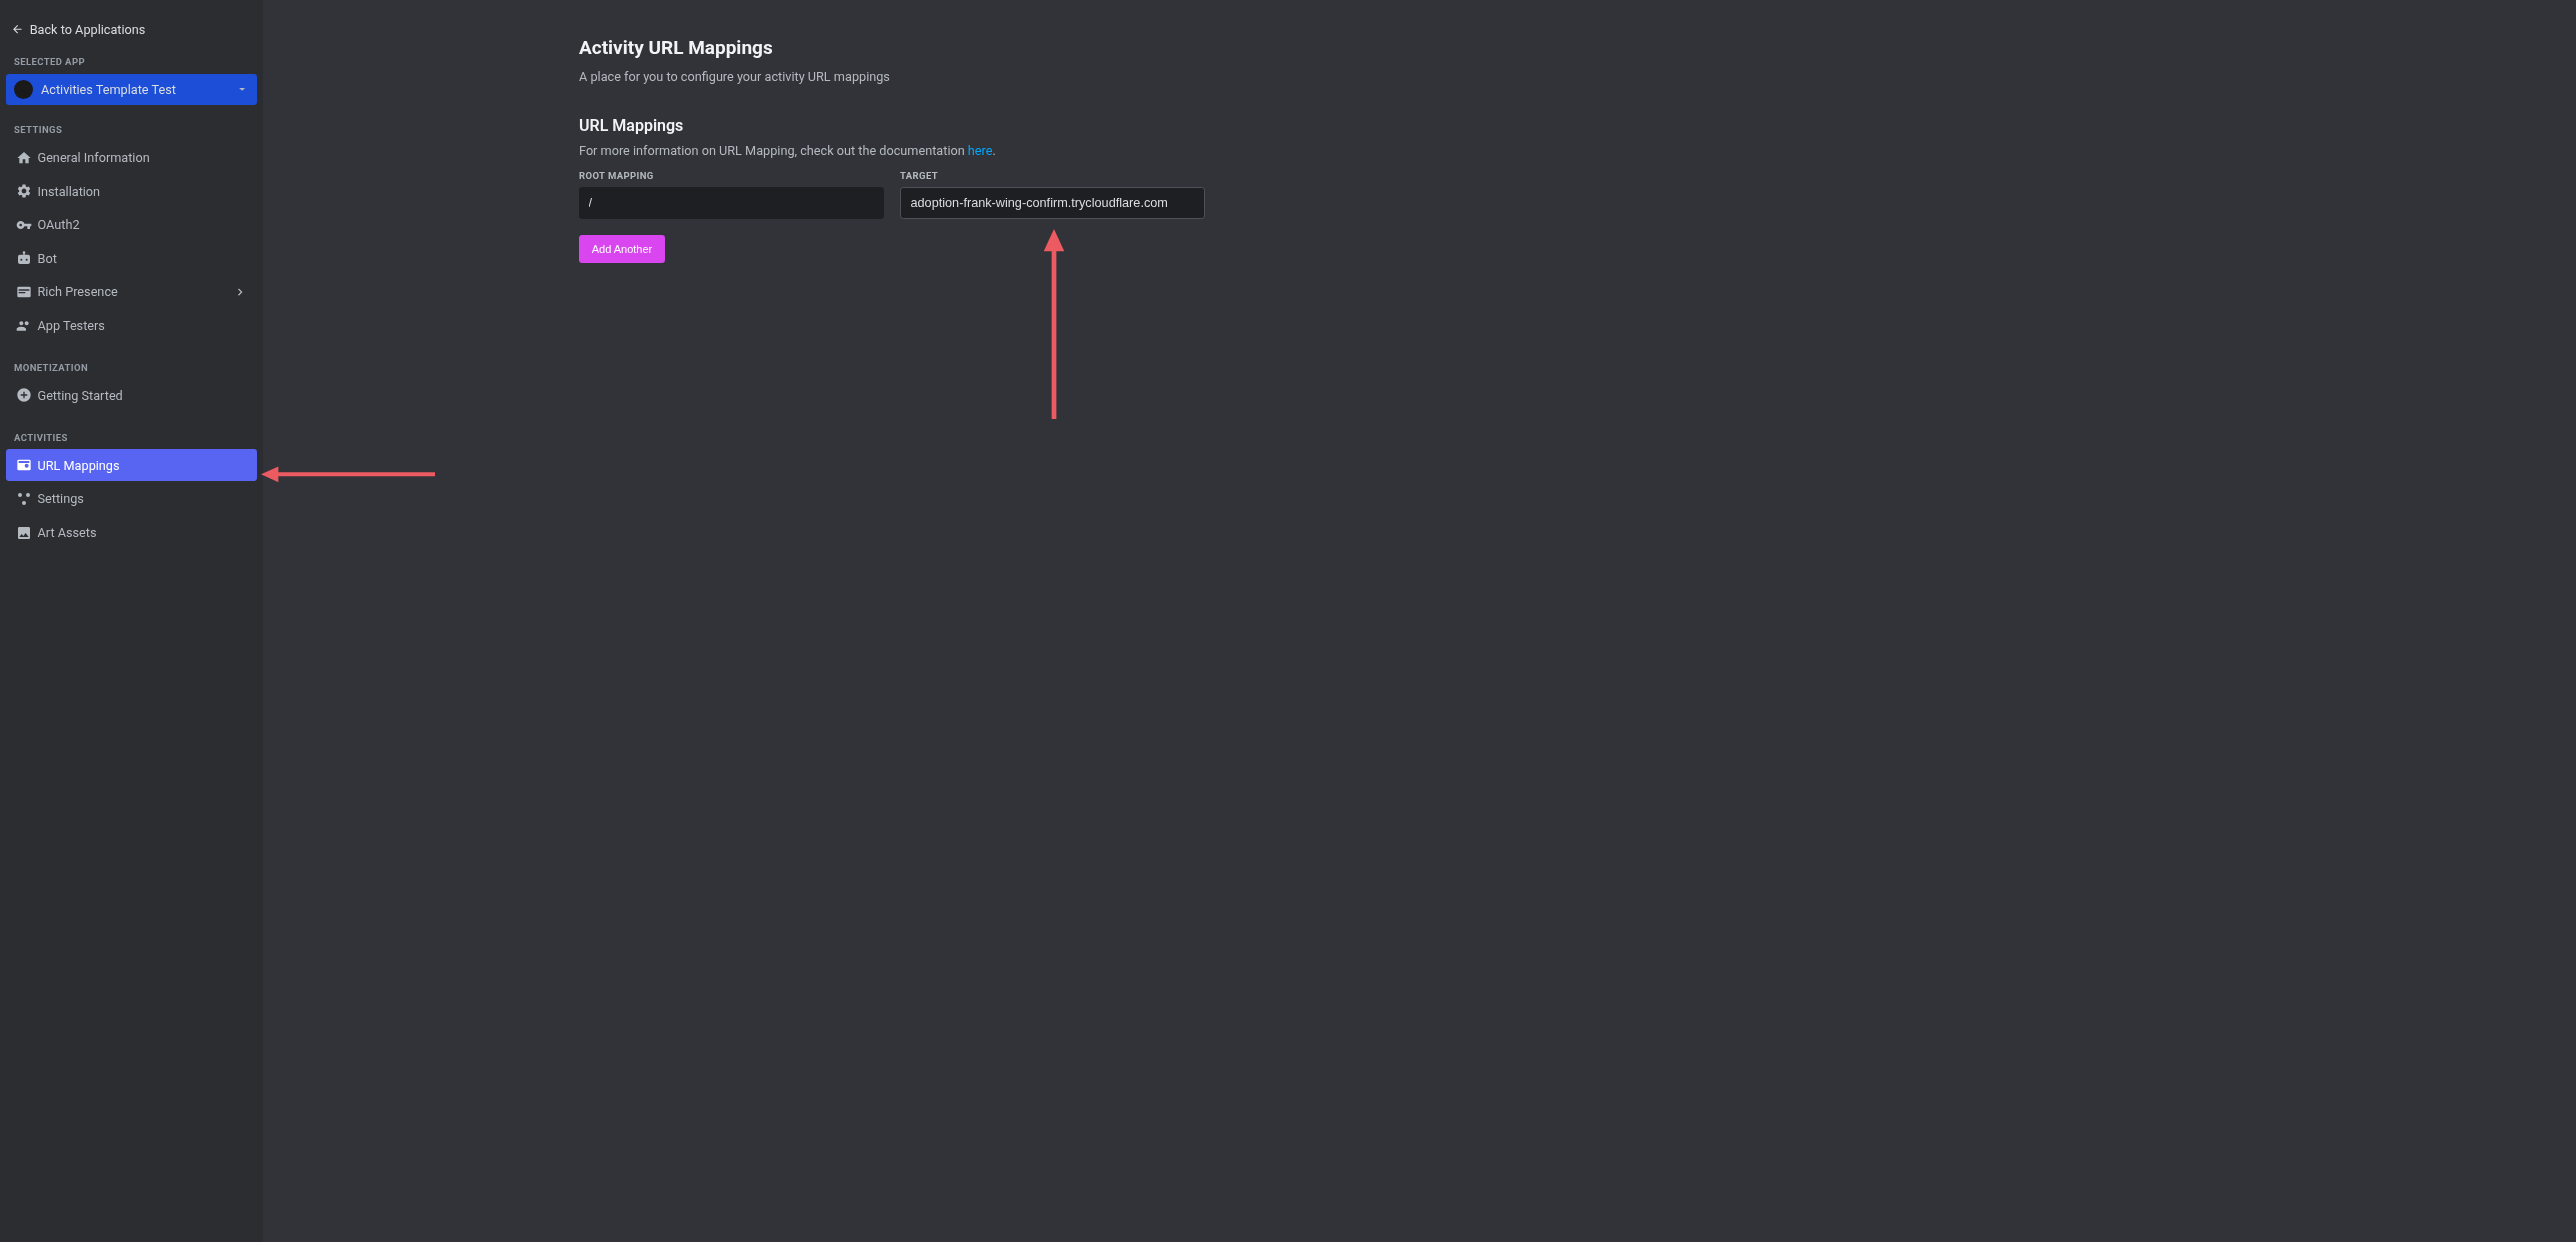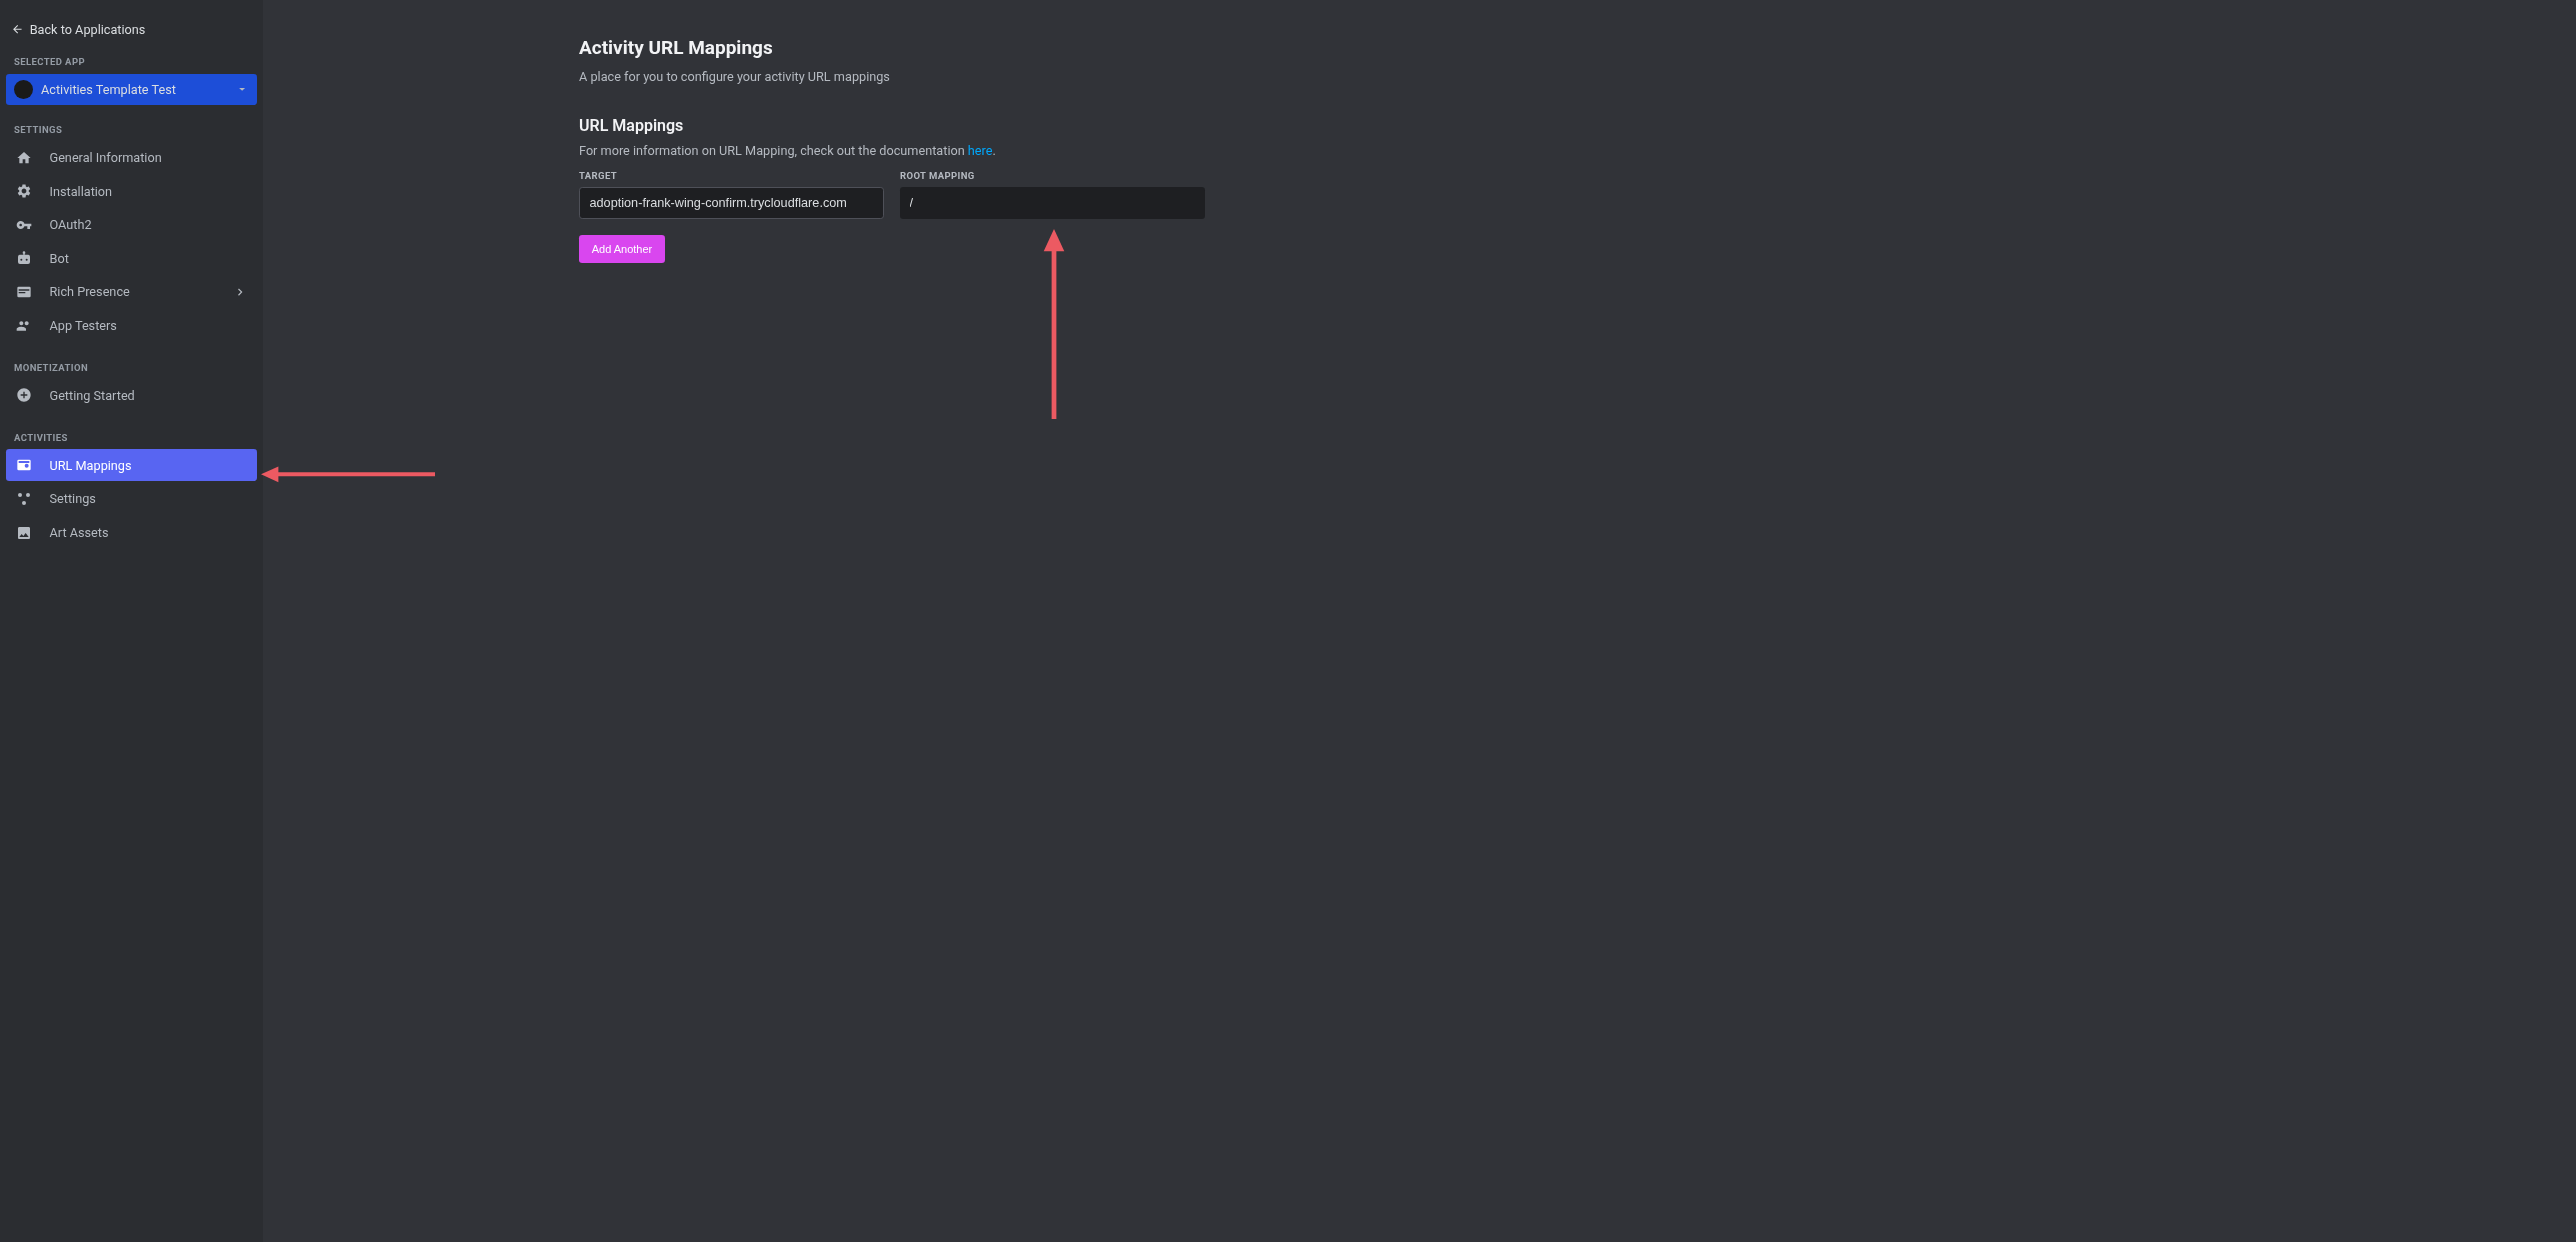--- a/index.html
+++ b/index.html
@@ -73,21 +73,21 @@
       width: 14.2px;
       height: 14.2px;
       color: #b5bac1;
     }
     .nav-section {
       margin-bottom: 19px;
     }
     .nav-item {
       display: flex;
       align-items: center;
-      gap: 18px;
+      gap: 6px;
       padding: 8px 9.5px;
       border-radius: 3.2px;
       cursor: pointer;
       color: #b5bac1;
       font-size: 12.7px;
       margin-bottom: 1.6px;
     }
     .nav-item.active {
       background: #5865f2;
       color: #ffffff;
@@ -316,26 +316,26 @@
   <h1 class="page-title">Activity URL Mappings</h1>
   <p class="page-subtitle">A place for you to configure your activity URL mappings</p>
 
   <h2 class="section-title">URL Mappings</h2>
   <p class="section-desc">
     <span>For more information on URL Mapping, check out the documentation </span><a href="#">here</a><span>.</span>
   </p>
 
   <div class="mapping-row">
     <div class="mapping-col" style="max-width:305px;">
+      <label class="field-label">Root Mapping</label>
+      <input class="text-input" type="text" value="/" style="">
+    </div>
+    <div class="mapping-col" style="max-width:305px;">
       <label class="field-label">Target</label>
       <input class="text-input bordered" type="text" value="adoption-frank-wing-confirm.trycloudflare.com" style="">
-    </div>
-    <div class="mapping-col" style="max-width:305px;">
-      <label class="field-label">Root Mapping</label>
-      <input class="text-input" type="text" value="/" style="">
     </div>
   </div>
 
   <button class="btn-primary">Add Another</button>
 
   
   <svg class="arrow-annotation" style="left:-1.6px; top:464px;" width="174" height="20.6" viewBox="0 0 220 26">
     <line x1="220" y1="13" x2="18" y2="13" stroke="#ec5a62" stroke-width="5"></line>
     <polygon points="0,13 22,3 22,23" fill="#ec5a62"></polygon>
   </svg>

